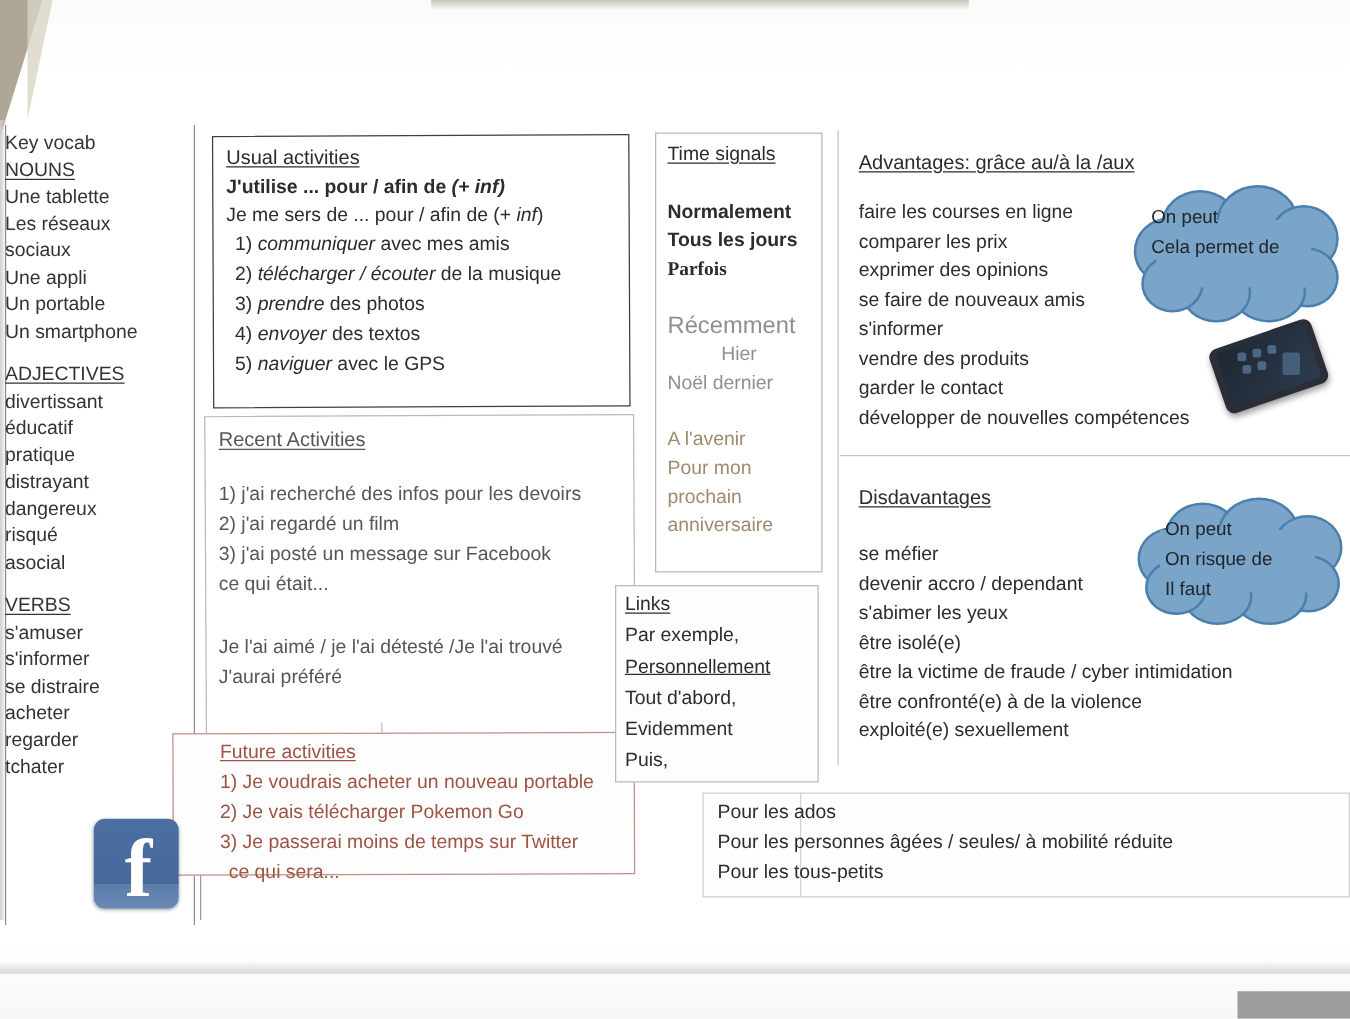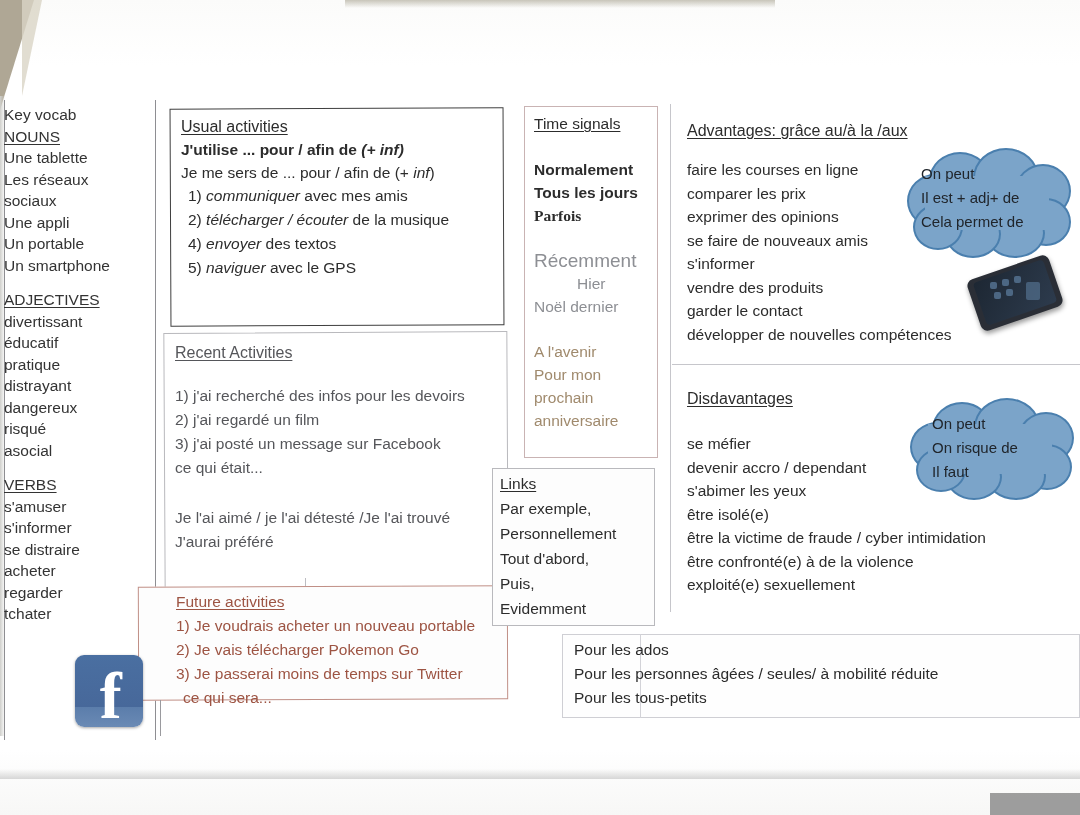--- a/index.html
+++ b/index.html
@@ -150,20 +150,24 @@
     </div>
     <div class="t-dark" style="font-size:15.5px;line-height:24px;padding-left:7px;">
       <span>1)</span>
       <span class="ital">communiquer</span><span> avec mes amis</span>
     </div>
     <div class="t-dark" style="font-size:15.5px;line-height:24px;padding-left:7px;">
       <span>2)</span>
       <span class="ital">télécharger / écouter</span><span> de la musique</span>
     </div>
     <div class="t-dark" style="font-size:15.5px;line-height:24px;padding-left:7px;">
+      <span>3)</span>
+      <span class="ital">prendre</span><span> des photos</span>
+    </div>
+    <div class="t-dark" style="font-size:15.5px;line-height:24px;padding-left:7px;">
       <span>4)</span>
       <span class="ital">envoyer</span><span> des textos</span>
     </div>
     <div class="t-dark" style="font-size:15.5px;line-height:24px;padding-left:7px;">
       <span>5)</span>
       <span class="ital">naviguer</span><span> avec le GPS</span>
     </div>
   </div>
 
   <div class="box b-grey" style="left:164px;top:332px;width:344px;height:258px;transform:rotate(-0.3deg);"></div>
@@ -210,24 +214,24 @@
     <div class="t-tan" style="font-size:15.5px;line-height:23px;">A l'avenir</div>
     <div class="t-tan" style="font-size:15.5px;line-height:23px;">Pour mon</div>
     <div class="t-tan" style="font-size:15.5px;line-height:23px;">prochain</div>
     <div class="t-tan" style="font-size:15.5px;line-height:23px;">anniversaire</div>
   </div>
 
   <div class="box b-grey" style="left:492px;top:468px;width:163px;height:158px;background:#fdfdfd;"></div>
   <div class="lines btxt" style="left:500px;top:472px;width:170px;">
     <div class="ul t-dark" style="font-size:15.5px;line-height:24px;">Links</div>
     <div class="t-dark" style="font-size:15.5px;line-height:25px;">Par exemple,</div>
-    <div class="t-dark" style="font-size:15.5px;line-height:25px;">Personnellement</div>
+    <div class="t-dark" style="font-size:15.5px;line-height:25px;text-decoration:underline;">Personnellement</div>
     <div class="t-dark" style="font-size:15.5px;line-height:25px;">Tout d'abord,</div>
+    <div class="t-dark" style="font-size:15.5px;line-height:25px;">Evidemment</div>
     <div class="t-dark" style="font-size:15.5px;line-height:25px;">Puis,</div>
-    <div class="t-dark" style="font-size:15.5px;line-height:25px;">Evidemment</div>
   </div>
 
   <div style="position:absolute;left:670px;top:104px;width:1.2px;height:508px;background:#c6c6cb;"></div>
   <div style="position:absolute;left:672px;top:364px;width:408px;height:1.2px;background:#c6c6cb;"></div>
 
   <div class="lines btxt" style="left:687px;top:118px;width:400px;">
     <div class="ul t-dark" style="font-size:16px;line-height:26px;">Advantages: grâce au/à la /aux</div>
     <div style="height:14px;"></div>
     <div class="t-dark" style="font-size:15.5px;line-height:23.5px;">faire les courses en ligne</div>
     <div class="t-dark" style="font-size:15.5px;line-height:23.5px;">comparer les prix</div>
@@ -244,21 +248,20 @@
     <div class="puff" style="left:26px;top:4px;width:58px;height:52px;"></div>
     <div class="puff" style="left:70px;top:0px;width:62px;height:56px;"></div>
     <div class="puff" style="left:112px;top:16px;width:52px;height:50px;"></div>
     <div class="puff" style="left:118px;top:50px;width:46px;height:44px;"></div>
     <div class="puff" style="left:82px;top:60px;width:56px;height:46px;"></div>
     <div class="puff" style="left:42px;top:62px;width:52px;height:44px;"></div>
     <div class="puff" style="left:10px;top:56px;width:46px;height:42px;"></div>
     <div class="body" style="left:22px;top:28px;width:124px;height:54px;"></div>
     <div class="txt" style="left:18px;top:14px;width:150px;">
       <div style="font-size:15px;line-height:24px;">On peut</div>
-      <div style="font-size:15px;line-height:24px;">Il est + adj+ de</div>
       <div style="font-size:15px;line-height:24px;">Cela permet de</div>
     </div>
   </div>
 
   <div id="tablet">
     <div class="slab"></div>
     <div class="screen"></div>
     <div class="ic" style="left:22px;top:24px;"></div>
     <div class="ic" style="left:34px;top:21px;"></div>
     <div class="ic" style="left:46px;top:18px;"></div>

